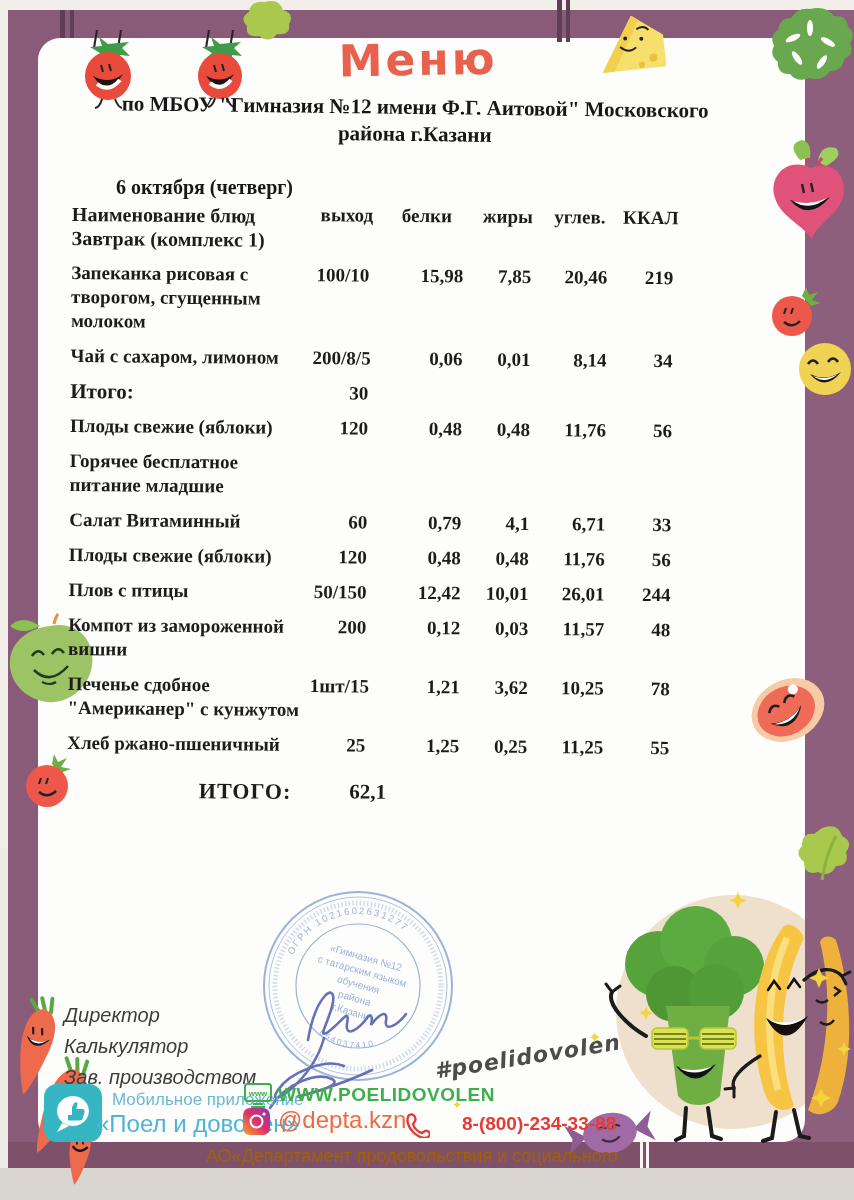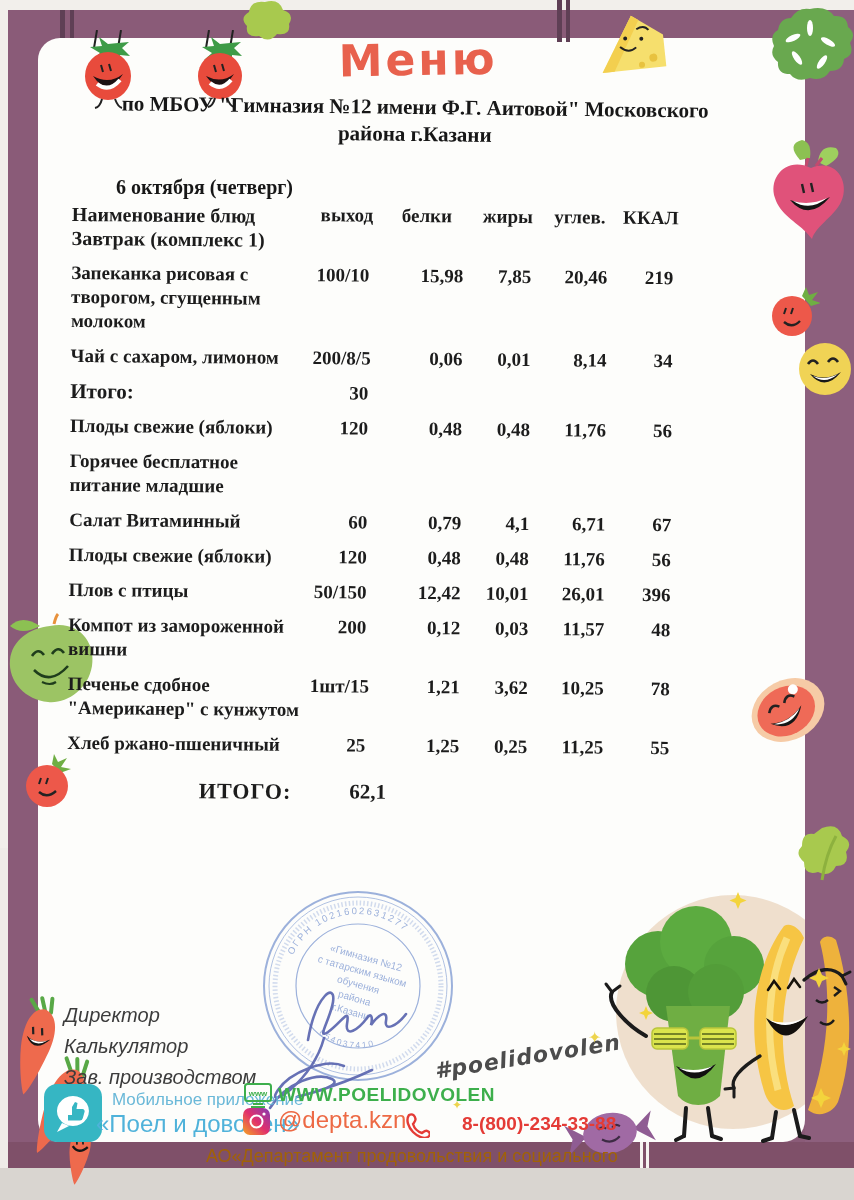--- a/index.html
+++ b/index.html
@@ -133,37 +133,37 @@
           <div class="m-val"></div>
           <div class="m-val"></div>
           <div class="m-val"></div>
         </div>
         <div class="m-row">
           <div class="m-name">Салат Витаминный</div>
           <div class="m-val">60</div>
           <div class="m-val">0,79</div>
           <div class="m-val">4,1</div>
           <div class="m-val">6,71</div>
-          <div class="m-val">67</div>
+          <div class="m-val">33</div>
         </div>
         <div class="m-row">
           <div class="m-name">Плоды свежие (яблоки)</div>
           <div class="m-val">120</div>
           <div class="m-val">0,48</div>
           <div class="m-val">0,48</div>
           <div class="m-val">11,76</div>
           <div class="m-val">56</div>
         </div>
         <div class="m-row">
           <div class="m-name">Плов с птицы</div>
           <div class="m-val">50/150</div>
           <div class="m-val">12,42</div>
           <div class="m-val">10,01</div>
           <div class="m-val">26,01</div>
-          <div class="m-val">396</div>
+          <div class="m-val">244</div>
         </div>
         <div class="m-row">
           <div class="m-name">Компот из замороженной вишни</div>
           <div class="m-val">200</div>
           <div class="m-val">0,12</div>
           <div class="m-val">0,03</div>
           <div class="m-val">11,57</div>
           <div class="m-val">48</div>
         </div>
         <div class="m-row">

